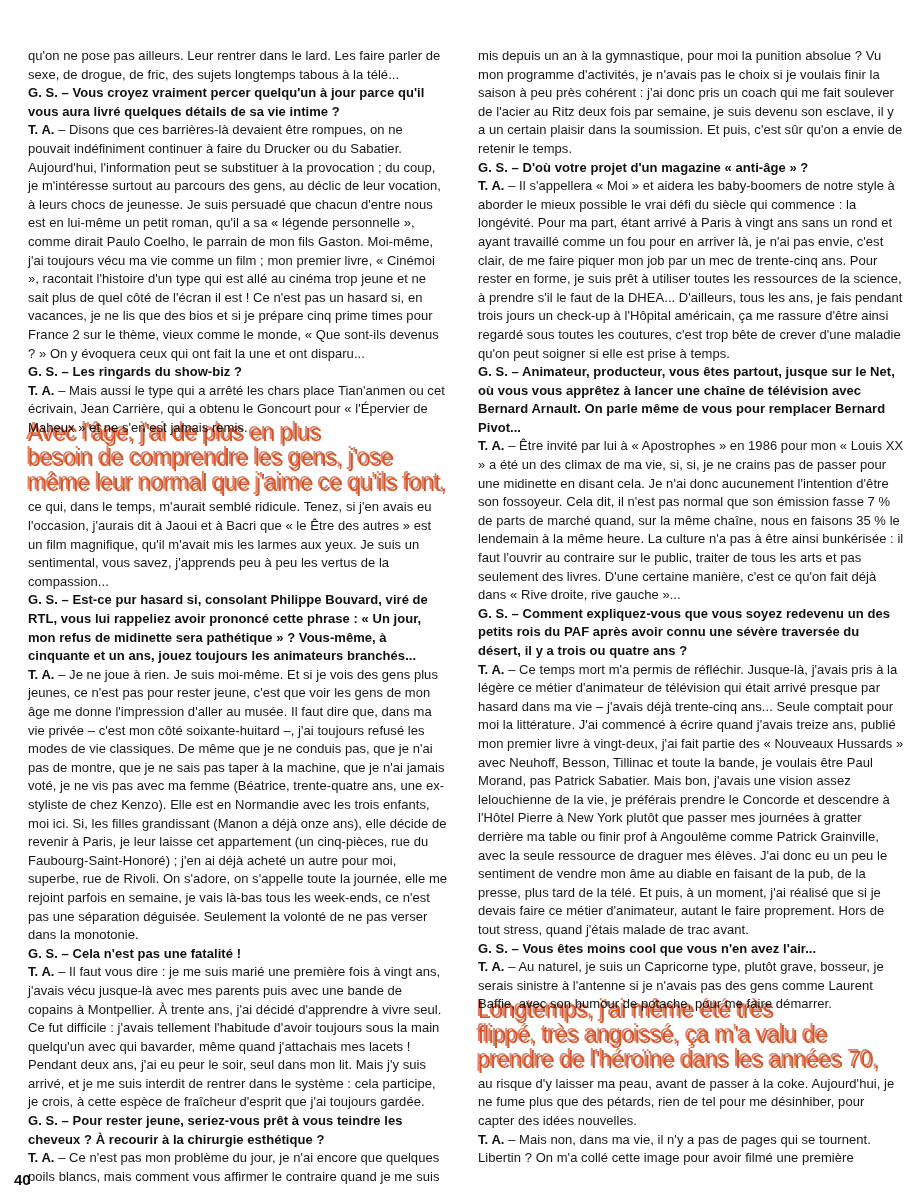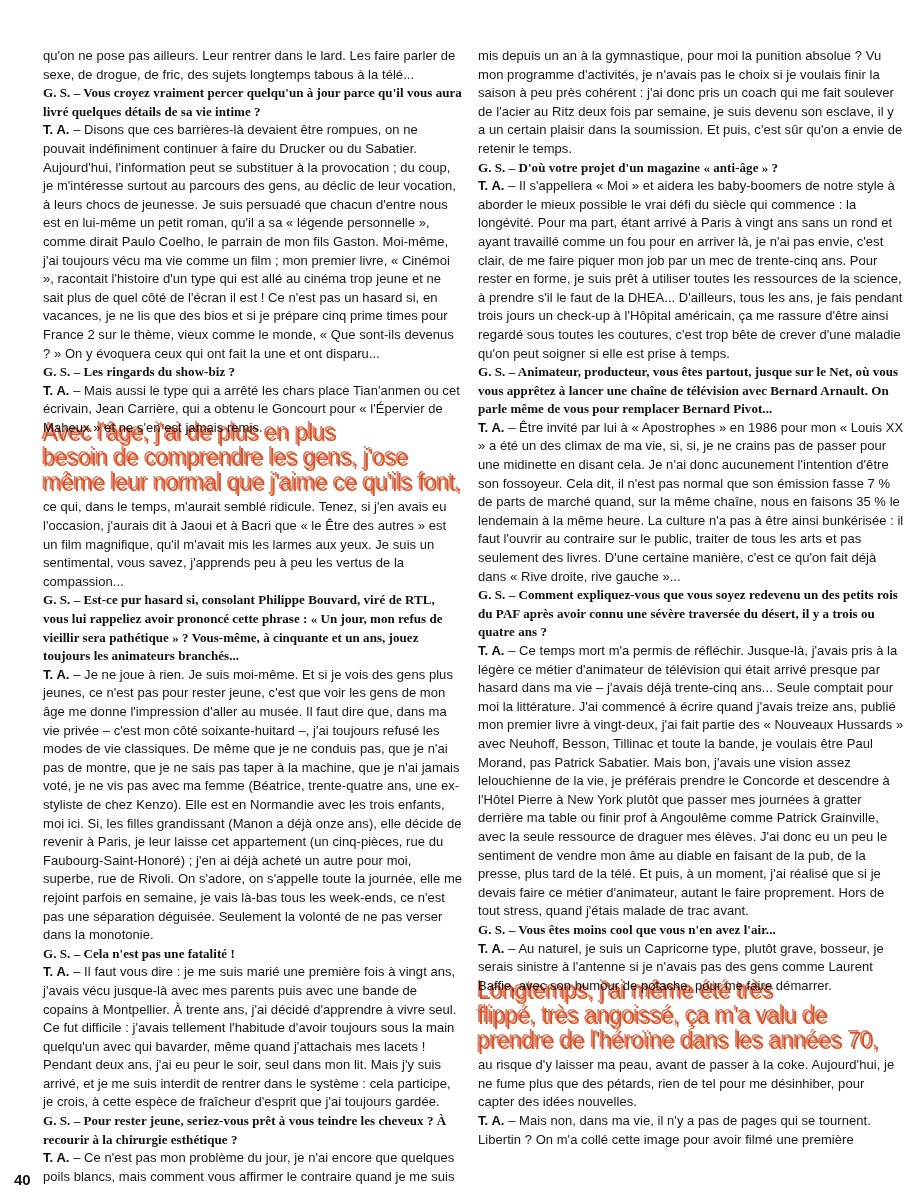--- a/index.html
+++ b/index.html
@@ -11,24 +11,24 @@
     overflow: hidden;
     position: relative;
   }
   .page { position: absolute; inset: 0; background: #fff; }
   .col {
     position: absolute; top: 47px;
     font-size: 13px; line-height: 18.6px;
     letter-spacing: 0.05px;
     text-align: left;
   }
-  .col-left  { left: 43px;  width: 420px; }
+  .col-left  { left: 28px;  width: 420px; }
   .col-right { left: 478px; width: 426px; }
   p { margin: 0; }
-  .q { font-weight: bold; color: #101010; font-family: Liberation Serif, serif; }
+  .q { font-weight: bold; color: #101010; }
   .spk { font-weight: bold; color: #101010; }
   .pq {
     font-size: 23px; line-height: 25px;
     letter-spacing: -0.4px;
     color: #e2501d;
     text-shadow: -2px -2px 0 rgba(162, 42, 16, 0.55);
     white-space: pre-line;
     margin-top: -16px; margin-bottom: 2px;
     position: relative;
     mix-blend-mode: multiply;
@@ -46,21 +46,21 @@
   <div class="col col-left">
     <p class="body"><span>qu'on ne pose pas ailleurs. Leur rentrer dans le lard. Les faire parler de sexe, de drogue, de fric, des sujets longtemps tabous à la télé...</span></p>
     <p class="q"><span class="spk">G. S.</span> <span>– Vous croyez vraiment percer quelqu'un à jour parce qu'il vous aura livré quelques détails de sa vie intime ?</span></p>
     <p class="a"><span class="spk">T. A.</span> <span>– Disons que ces barrières-là devaient être rompues, on ne pouvait indéfiniment continuer à faire du Drucker ou du Sabatier. Aujourd'hui, l'information peut se substituer à la provocation ; du coup, je m'intéresse surtout au parcours des gens, au déclic de leur vocation, à leurs chocs de jeunesse. Je suis persuadé que chacun d'entre nous est en lui-même un petit roman, qu'il a sa « légende personnelle », comme dirait Paulo Coelho, le parrain de mon fils Gaston. Moi-même, j'ai toujours vécu ma vie comme un film ; mon premier livre, « Cinémoi », racontait l'histoire d'un type qui est allé au cinéma trop jeune et ne sait plus de quel côté de l'écran il est ! Ce n'est pas un hasard si, en vacances, je ne lis que des bios et si je prépare cinq prime times pour France 2 sur le thème, vieux comme le monde, « Que sont-ils devenus ? » On y évoquera ceux qui ont fait la une et ont disparu...</span></p>
     <p class="q"><span class="spk">G. S.</span> <span>– Les ringards du show-biz ?</span></p>
     <p class="a"><span class="spk">T. A.</span> <span>– Mais aussi le type qui a arrêté les chars place Tian'anmen ou cet écrivain, Jean Carrière, qui a obtenu le Goncourt pour « l'Épervier de Maheux » et ne s'en est jamais remis.</span></p>
     <div class="pq">Avec l'âge, j'ai de plus en plus
 besoin de comprendre les gens, j'ose
 même leur normal que j'aime ce qu'ils font,</div>
     <p class="body"><span>ce qui, dans le temps, m'aurait semblé ridicule. Tenez, si j'en avais eu l'occasion, j'aurais dit à Jaoui et à Bacri que « le Être des autres » est un film magnifique, qu'il m'avait mis les larmes aux yeux. Je suis un sentimental, vous savez, j'apprends peu à peu les vertus de la compassion...</span></p>
-    <p class="q"><span class="spk">G. S.</span> <span>– Est-ce pur hasard si, consolant Philippe Bouvard, viré de RTL, vous lui rappeliez avoir prononcé cette phrase : « Un jour, mon refus de vieillir sera pathétique » ? Vous-même, à cinquante et un ans, jouez toujours les animateurs branchés...</span></p>
+    <p class="q"><span class="spk">G. S.</span> <span>– Est-ce pur hasard si, consolant Philippe Bouvard, viré de RTL, vous lui rappeliez avoir prononcé cette phrase : « Un jour, mon refus de midinette sera pathétique » ? Vous-même, à cinquante et un ans, jouez toujours les animateurs branchés...</span></p>
     <p class="a"><span class="spk">T. A.</span> <span>– Je ne joue à rien. Je suis moi-même. Et si je vois des gens plus jeunes, ce n'est pas pour rester jeune, c'est que voir les gens de mon âge me donne l'impression d'aller au musée. Il faut dire que, dans ma vie privée – c'est mon côté soixante-huitard –, j'ai toujours refusé les modes de vie classiques. De même que je ne conduis pas, que je n'ai pas de montre, que je ne sais pas taper à la machine, que je n'ai jamais voté, je ne vis pas avec ma femme (Béatrice, trente-quatre ans, une ex-styliste de chez Kenzo). Elle est en Normandie avec les trois enfants, moi ici. Si, les filles grandissant (Manon a déjà onze ans), elle décide de revenir à Paris, je leur laisse cet appartement (un cinq-pièces, rue du Faubourg-Saint-Honoré) ; j'en ai déjà acheté un autre pour moi, superbe, rue de Rivoli. On s'adore, on s'appelle toute la journée, elle me rejoint parfois en semaine, je vais là-bas tous les week-ends, ce n'est pas une séparation déguisée. Seulement la volonté de ne pas verser dans la monotonie.</span></p>
     <p class="q"><span class="spk">G. S.</span> <span>– Cela n'est pas une fatalité !</span></p>
     <p class="a"><span class="spk">T. A.</span> <span>– Il faut vous dire : je me suis marié une première fois à vingt ans, j'avais vécu jusque-là avec mes parents puis avec une bande de copains à Montpellier. À trente ans, j'ai décidé d'apprendre à vivre seul. Ce fut difficile : j'avais tellement l'habitude d'avoir toujours sous la main quelqu'un avec qui bavarder, même quand j'attachais mes lacets ! Pendant deux ans, j'ai eu peur le soir, seul dans mon lit. Mais j'y suis arrivé, et je me suis interdit de rentrer dans le système : cela participe, je crois, à cette espèce de fraîcheur d'esprit que j'ai toujours gardée.</span></p>
     <p class="q"><span class="spk">G. S.</span> <span>– Pour rester jeune, seriez-vous prêt à vous teindre les cheveux ? À recourir à la chirurgie esthétique ?</span></p>
     <p class="a"><span class="spk">T. A.</span> <span>– Ce n'est pas mon problème du jour, je n'ai encore que quelques poils blancs, mais comment vous affirmer le contraire quand je me suis</span></p>
   </div>
 
   <div class="col col-right">
     <p class="body"><span>mis depuis un an à la gymnastique, pour moi la punition absolue ? Vu mon programme d'activités, je n'avais pas le choix si je voulais finir la saison à peu près cohérent : j'ai donc pris un coach qui me fait soulever de l'acier au Ritz deux fois par semaine, je suis devenu son esclave, il y a un certain plaisir dans la soumission. Et puis, c'est sûr qu'on a envie de retenir le temps.</span></p>
     <p class="q"><span class="spk">G. S.</span> <span>– D'où votre projet d'un magazine « anti-âge » ?</span></p>

